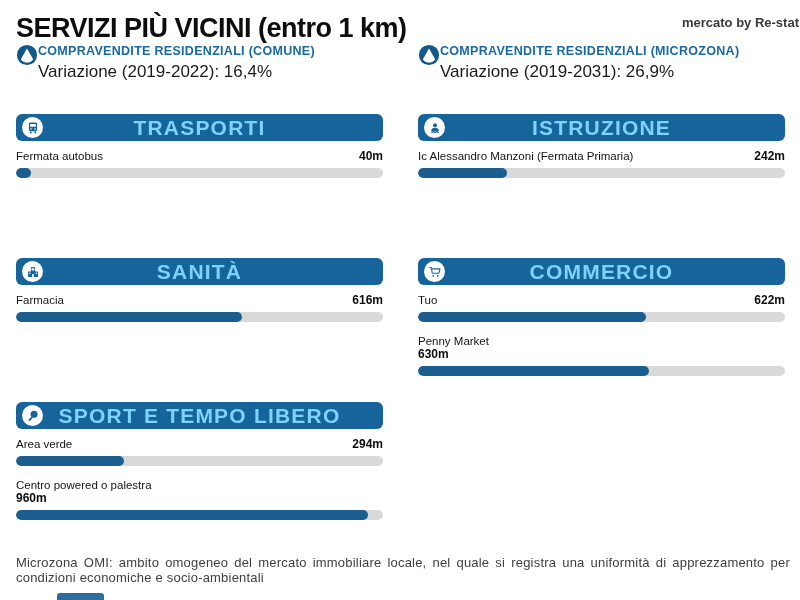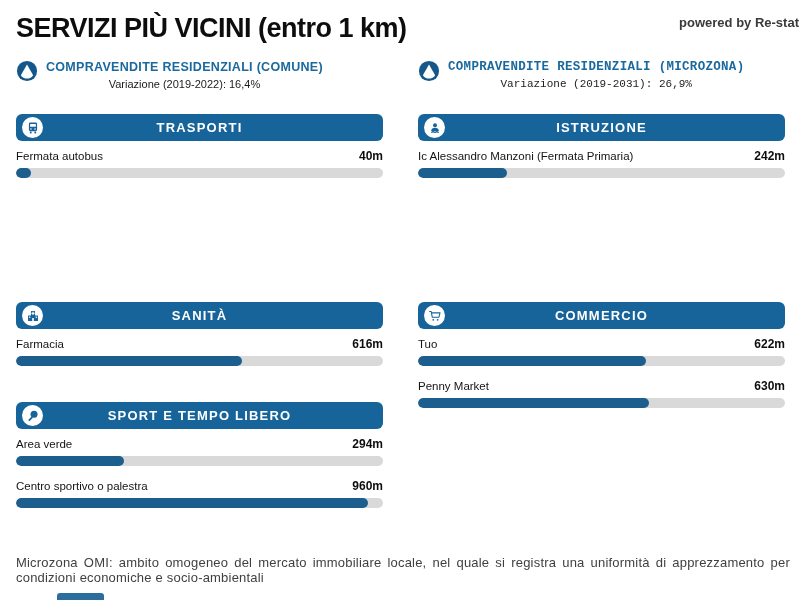--- a/index.html
+++ b/index.html
@@ -2,52 +2,52 @@
 <html><head>
 <meta charset="utf-8">
 <style>
   html,body{margin:0;padding:0;}
   body{width:800px;height:600px;background:#ffffff;font-family:"Liberation Sans",sans-serif;position:relative;overflow:hidden;}
   .canvas{position:absolute;left:0;top:0;width:800px;height:600px;padding-left:10px;}
 
   .page-title{position:absolute;left:16px;top:13px;margin:0;font-size:27px;font-weight:bold;color:#0d0d0d;letter-spacing:-0.5px;white-space:nowrap;}
   .powered{position:absolute;right:11px;top:15px;font-size:13px;font-weight:bold;color:#3a3a3a;}
 
-  .stat{position:absolute;top:60px;display:flex;gap:8px;align-items:flex-start;text-align:center;}
-  .stat.left{left:16px;} .stat.right{left:418px;font-family:Liberation Mono, monospace;}
+  .stat{position:absolute;top:44px;display:flex;gap:0;align-items:flex-start;}
+  .stat.left{left:16px;} .stat.right{left:418px;}
   .stat-icon{width:22px;height:22px;flex:0 0 auto;}
   .stat-icon svg{width:22px;height:22px;display:block;}
   .stat-title{font-size:12.5px;font-weight:bold;color:#1A699E;letter-spacing:0.3px;white-space:nowrap;}
-  .stat-sub{font-size:11px;color:#1b1b1b;margin-top:4px;}
+  .stat-sub{font-size:17px;color:#1b1b1b;margin-top:4px;}
 
   .card{position:absolute;width:367px;}
   .card.c-l{left:16px;} .card.c-r{left:418px;}
-  .card.r1{top:114px;} .card.r2{top:258px;margin-top:44px;} .card.r3{top:402px;}
+  .card.r1{top:114px;} .card.r2{top:258px;} .card.r3{top:402px;}
   .pill{position:relative;height:27px;background:#17649B;border-radius:6px;display:flex;align-items:center;justify-content:center;}
   .icon-circle{position:absolute;left:6px;top:3px;width:21px;height:21px;background:#ffffff;border-radius:50%;display:flex;align-items:center;justify-content:center;color:#17649B;}
   .icon-circle svg{width:14px;height:14px;display:block;}
-  .pill-title{color:#ffffff;font-weight:bold;font-size:13px;letter-spacing:1.2px;white-space:nowrap;}
+  .pill-title{color:#7dd3fc;font-weight:bold;font-size:21px;letter-spacing:1.2px;white-space:nowrap;}
 
   .item-head{display:flex;justify-content:space-between;align-items:baseline;margin-top:8px;}
-  .item + .item .item-head{margin-top:13px;}
+  .item + .item .item-head{margin-top:13px;flex-direction:column;}
   .item-label{font-size:11.5px;color:#141414;}
   .item-value{font-size:12px;font-weight:bold;color:#0d0d0d;text-align:center;}
   .track{margin-top:5px;height:10px;background:#D9D9D9;border-radius:5px;overflow:hidden;}
   .fill{height:100%;background:#1C5F8E;border-radius:5px;}
 
   .footer-note{position:absolute;left:16px;top:556px;width:774px;font-size:13px;line-height:14.5px;color:#3f3f3f;letter-spacing:0.2px;text-align:justify;}
   .bottom-fragment{position:absolute;left:57px;top:593px;width:47px;height:7px;background:#2B6D9D;border-radius:3px 3px 0 0;}
 </style>
 </head>
 <body>
 
 <div class="canvas">
 
   <h1 class="page-title">SERVIZI PIÙ VICINI (entro 1 km)</h1>
-  <div class="powered">powered by Re-stat</div>
+  <div class="powered">mercato by Re-stat</div>
 
   <div class="stat left">
     <span class="stat-icon">
       <svg viewBox="0 0 24 24">
           <circle cx="12" cy="12" r="11" fill="#14578A"></circle>
           <path d="M12 5 18.7 16.6a7.9 7.9 0 0 1-13.4 0 Z" fill="#ffffff"></path>
         </svg>
     </span>
     <div>
       <div class="stat-title">COMPRAVENDITE RESIDENZIALI (COMUNE)</div>
@@ -185,21 +185,21 @@
       <div class="item-head">
         <span class="item-label">Area verde</span>
         <span class="item-value">294m</span>
       </div>
       <div class="track">
         <div class="fill" style="width: 29.4%;"></div>
       </div>
     </div>
     <div class="item">
       <div class="item-head">
-        <span class="item-label">Centro sportivo o palestra</span>
+        <span class="item-label">Centro powered o palestra</span>
         <span class="item-value">960m</span>
       </div>
       <div class="track">
         <div class="fill" style="width: 96%;"></div>
       </div>
     </div>
   </section>
 
   <div class="footer-note">Microzona OMI: ambito omogeneo del mercato immobiliare locale, nel quale si registra una uniformità di apprezzamento per condizioni economiche e socio-ambientali</div>
 

